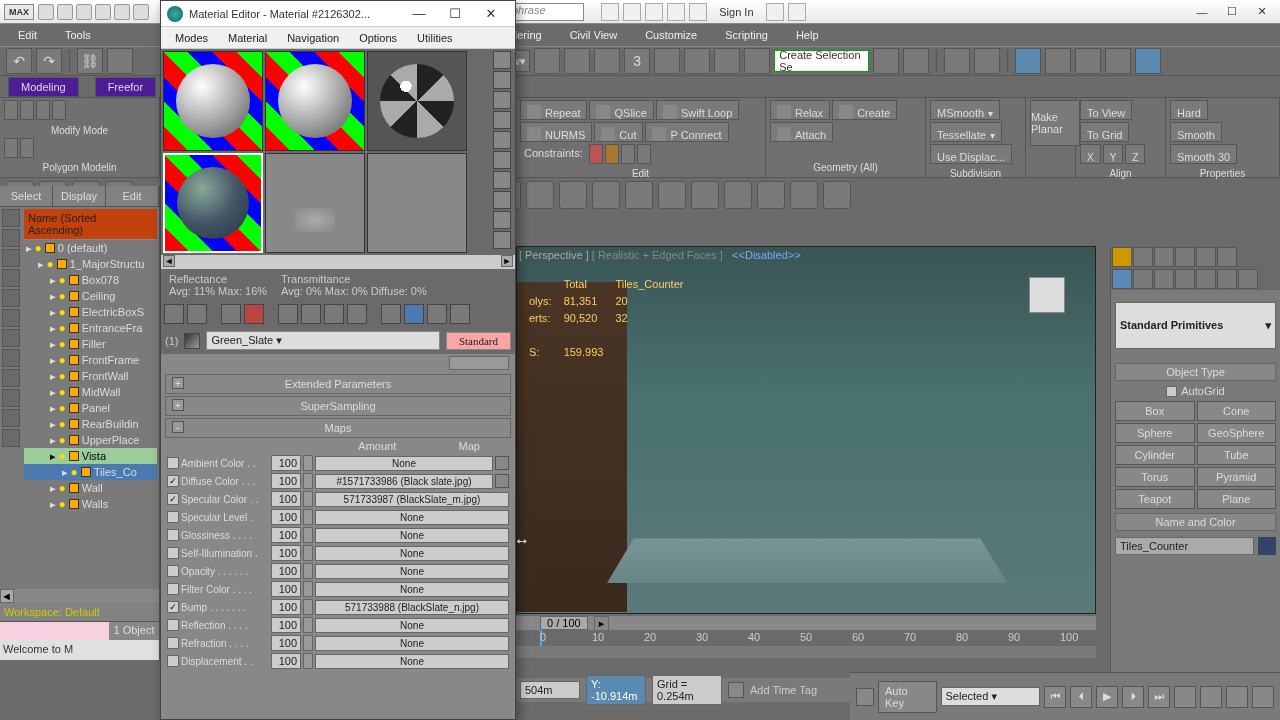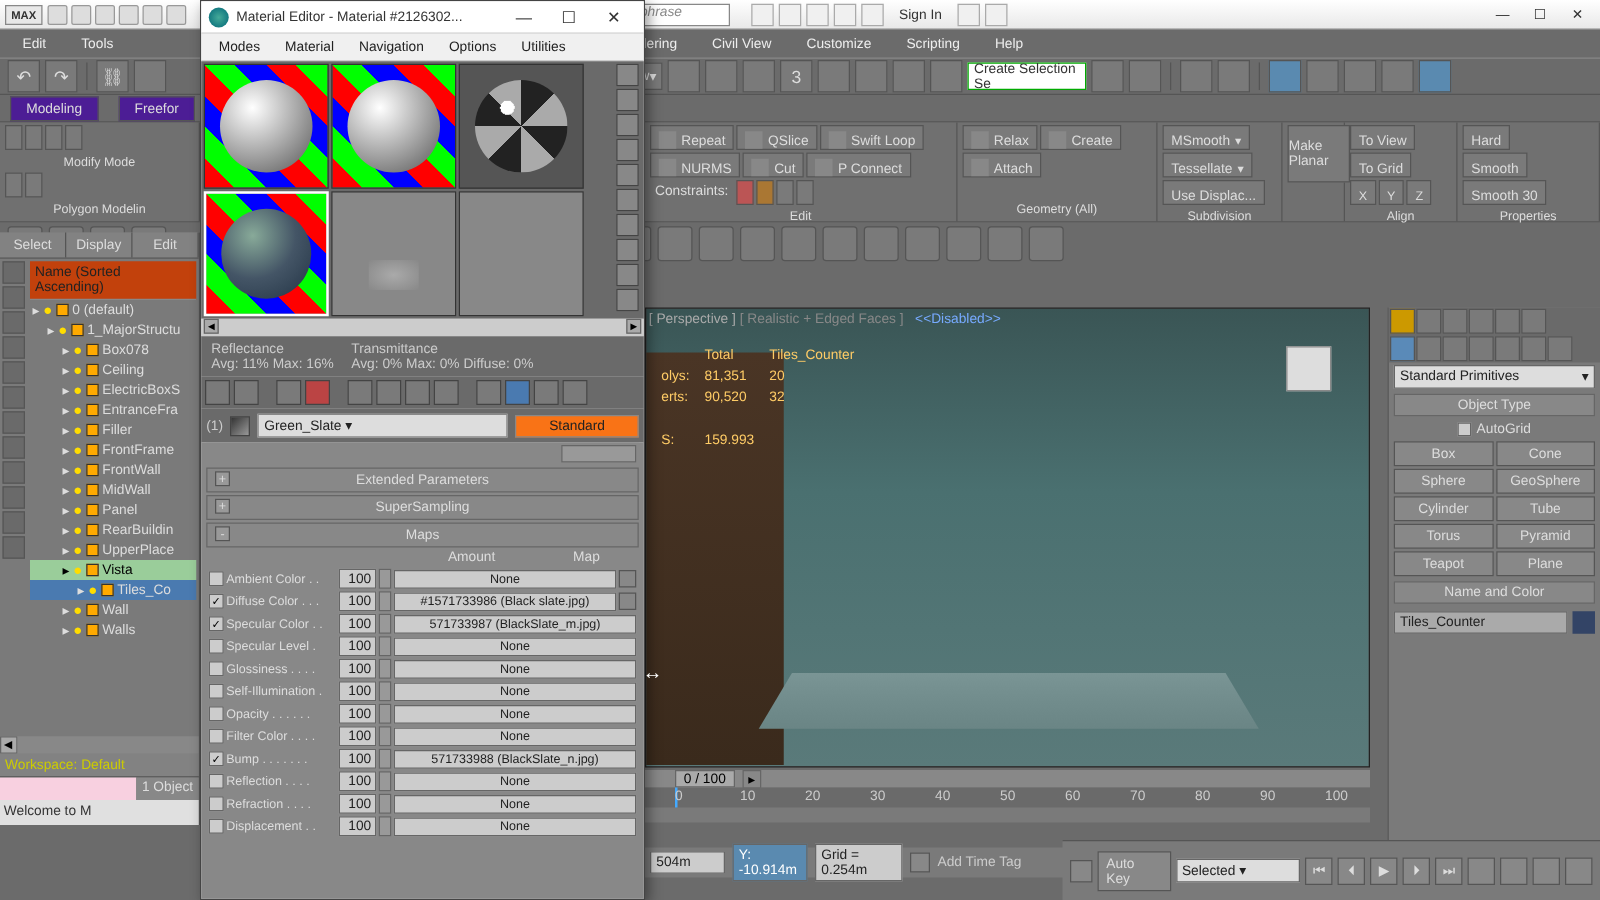--- a/index.html
+++ b/index.html
@@ -84,21 +84,21 @@
 .me-stats { background:#6a6a6a; color:#ccc; padding:4px 8px; display:flex; gap:14px;}
 .me-stats .col{display:flex;flex-direction:column;}
 .me-tb { background:#6a6a6a; padding:3px; display:flex; gap:3px;}
 .me-tb .mb{width:20px;height:20px;background:#7a7a7a;border:1px solid #444;}
 .me-tb .mb.x{background:#b44;}
 .me-tb .mb.on{background:#4a7ab0;}
 .me-name { background:#6a6a6a; padding:4px; display:flex; align-items:center; gap:6px;}
 .me-name .lvl{color:#ccc;}
 .me-name .pick{width:16px;height:16px;background:linear-gradient(135deg,#333,#999);border:1px solid #444;}
 .me-name .nameinp { flex:1; background:#ddd; border:1px solid #888; padding:2px 4px; color:#222;}
-.me-name .std { background:#f97316; border:1px solid #888; padding:2px 26px; color:#222;}
+.me-name .std { background:#fca5a5; border:1px solid #888; padding:2px 12px; color:#222;font-family:Liberation Serif, serif;}
 .me-params { flex:1; background:#888; overflow-y:auto; padding:0 4px;}
 .me-rollout-hdr { background:#888; text-align:center; color:#ddd; padding:3px; border:1px solid #666; margin-top:2px; position:relative;}
 .me-rollout-hdr .pm{position:absolute;left:6px;top:2px;width:12px;height:12px;background:#999;border:1px solid #555;color:#ddd;display:flex;align-items:center;justify-content:center;font-size:10px;}
 .me-maps { background:#888;}
 .me-maps-hdr { display:flex; color:#ddd; padding:2px 0; justify-content:space-around;}
 .me-map-row { display:flex; align-items:center; gap:2px; padding:1px 2px;}
 .me-map-row .cb{width:12px;height:12px;background:#ccc;border:1px solid #666;display:flex;align-items:center;justify-content:center;font-size:9px;color:#000;}
 .me-map-row .lbl{width:88px;color:#ddd;font-size:10px;}
 .me-map-row .amt{width:30px;background:#ccc;border:1px solid #666;text-align:right;padding:1px 3px;color:#222;}
 .me-map-row .spin{width:10px;height:16px;background:#999;border:1px solid #666;}
@@ -130,21 +130,21 @@
 .sb-inp{background:#ccc;border:1px solid #666;padding:2px 4px;width:60px;color:#222;}
 .sb-txt{color:#ccc;}
 
 
 .right-panel { position:absolute; right:0; top:246px; width:170px; height:474px; background:#7a7a7a; border-left:1px solid #555; display:flex; flex-direction:column;}
 .rp-icons{height:22px;display:flex;gap:1px;padding:1px;background:#6a6a6a;}
 .rp-icons div{width:20px;height:20px;background:#7a7a7a;border:1px solid #555;}
 .rp-icons2{height:22px;display:flex;gap:1px;padding:1px;background:#6a6a6a;}
 .rp-icons2 div{width:20px;height:20px;background:#7a7a7a;border:1px solid #555;}
 .rp-icons2 div.on{background:#5a8ab8;}
-.rp-drop{margin:2px 4px;background:#ddd;border:1px solid #666;padding:2px 4px;color:#222;display:flex;}
+.rp-drop{margin:12px 4px;background:#ddd;border:1px solid #666;padding:16px 4px;color:#222;display:flex;font-weight:bold;}
 .rp-drop .arr{margin-left:auto;}
 .rp-roll{margin:2px 4px;text-align:center;background:#888;border:1px solid #666;color:#ddd;padding:2px;}
 .rp-ag{display:flex;justify-content:center;align-items:center;gap:4px;color:#ddd;padding:2px;}
 .rp-ag .cb{width:11px;height:11px;background:#ccc;border:1px solid #666;}
 .rp-grid{display:grid;grid-template-columns:1fr 1fr;gap:2px;padding:2px 4px;}
 .rp-grid div{background:#888;border:1px solid #555;text-align:center;padding:3px;color:#ddd;}
 .rp-nc{margin:4px;display:flex;gap:4px;}
 .rp-nc .ninp{flex:1;background:#aaa;border:1px solid #666;padding:2px 4px;color:#222;}
 .rp-nc .sw{width:18px;height:18px;background:#346;}
 

